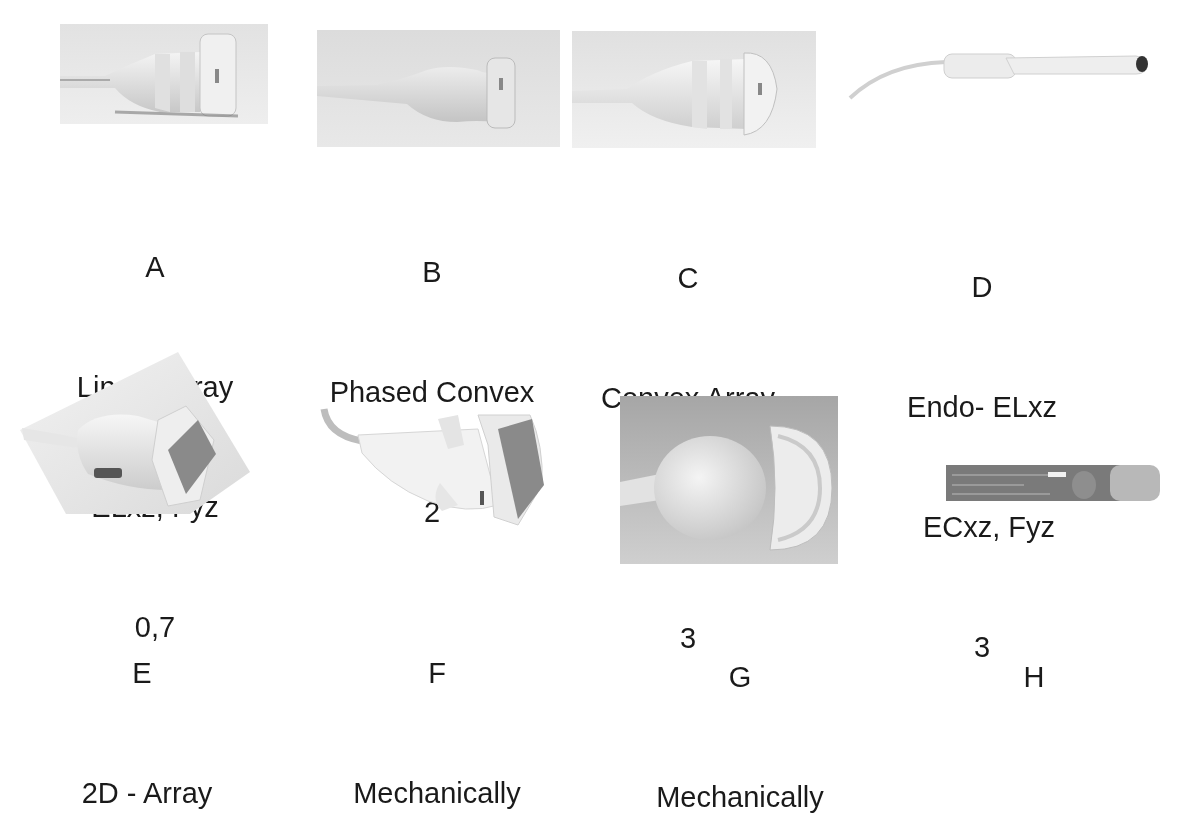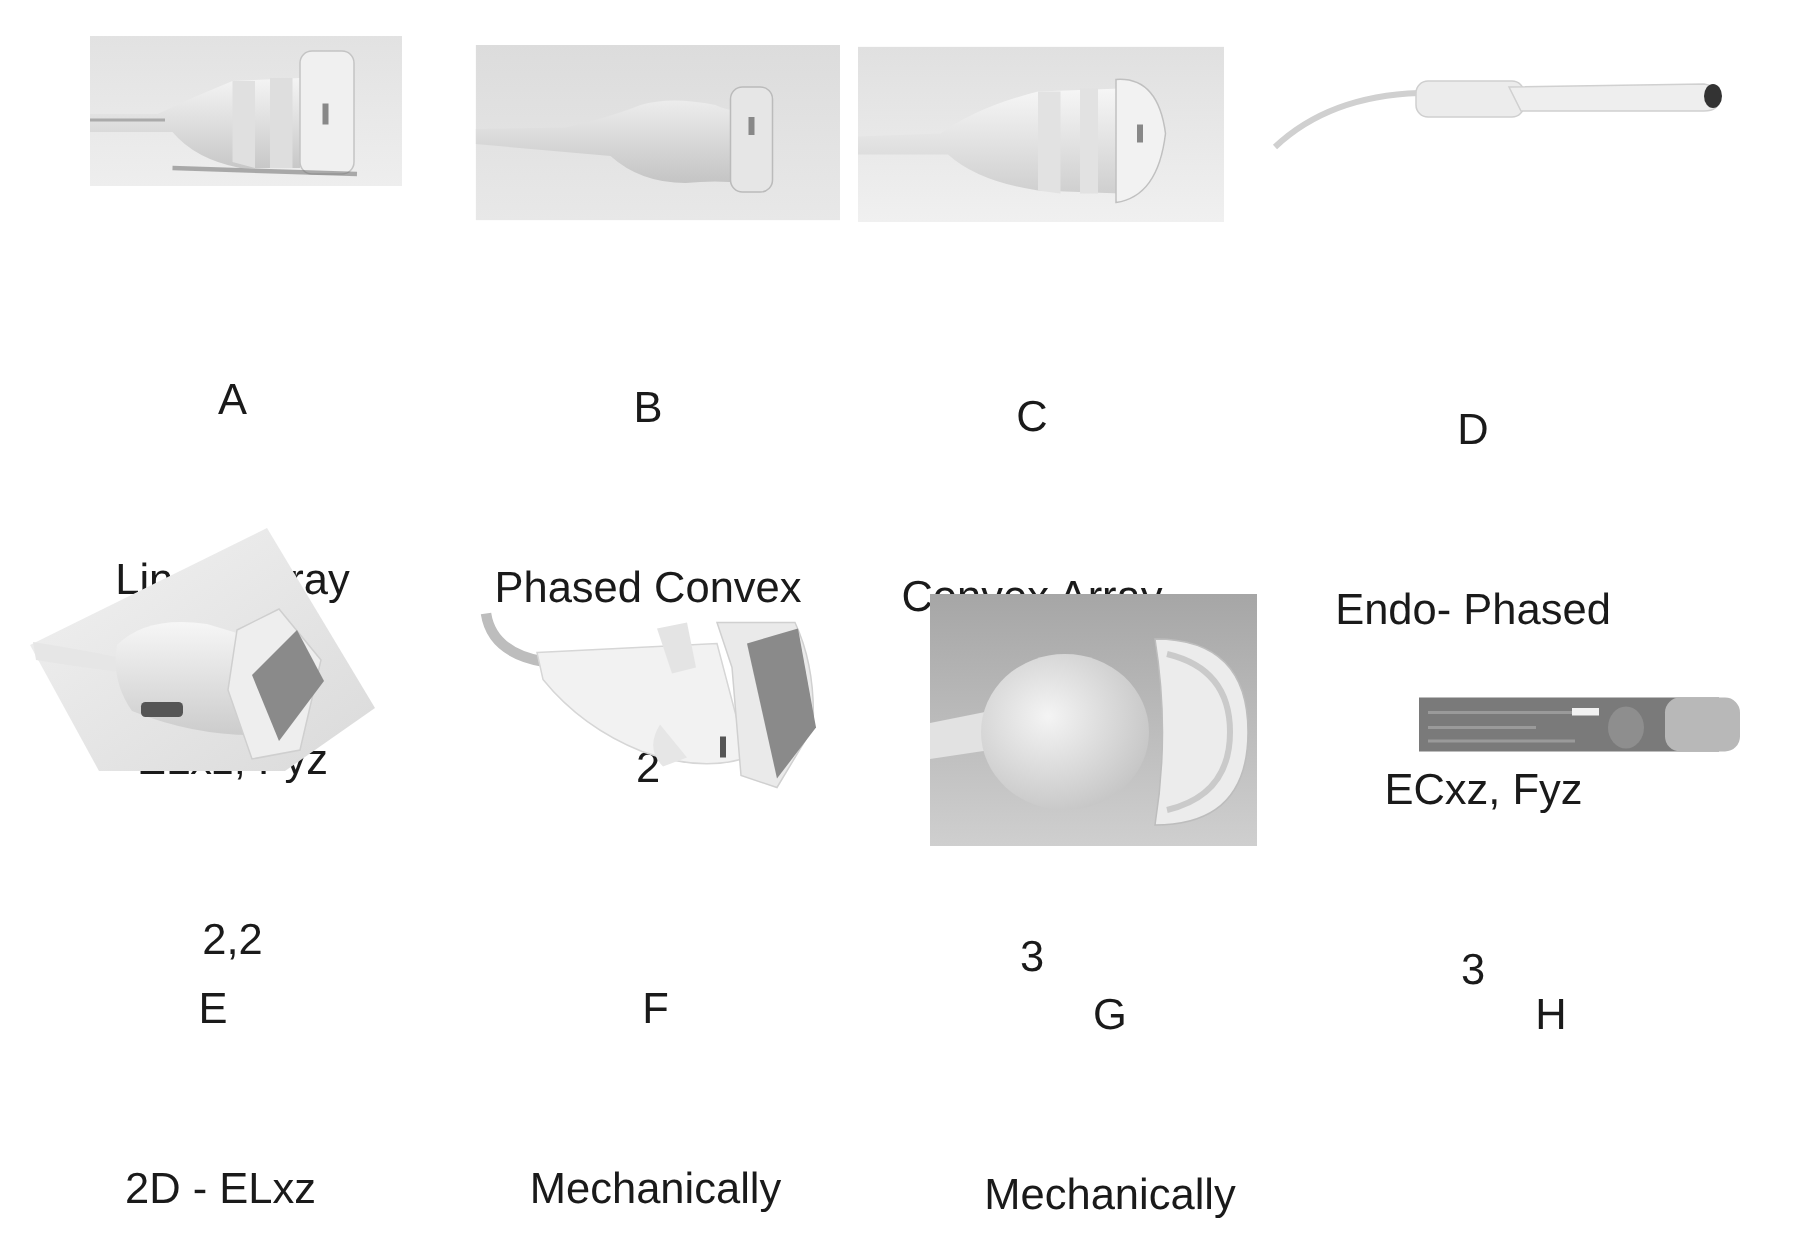--- a/index.html
+++ b/index.html
@@ -83,39 +83,39 @@
     <rect x="98" y="10" width="72" height="24" rx="8" fill="#ececec" stroke="#cfcfcf"></rect>
     <path d="M160,14 L290,12 Q302,14 300,22 Q300,30 290,30 L168,30 Z" fill="#eeeeee" stroke="#d0d0d0"></path>
     <ellipse cx="296" cy="20" rx="6" ry="8" fill="#333"></ellipse>
   </svg>
 </div>
 
 <div class="caption" style="left:155px;top:167px;">
   <div>A</div>
   <div>Linear Array</div>
   <div>ELxz, Fyz</div>
-  <div>2,2</div>
+  <div>0,7</div>
 </div>
 
 <div class="caption" style="left:432px;top:172px;">
   <div>B</div>
   <div>Phased Convex</div>
   <div>2</div>
 </div>
 
 <div class="caption" style="left:688px;top:178px;">
   <div>C</div>
   <div>Convex Array</div>
   <div>ECxz, Fyz</div>
   <div>3</div>
 </div>
 
 <div class="caption" style="left:982px;top:187px;">
   <div>D</div>
-  <div>Endo- Phased</div>
+  <div>Endo- ELxz</div>
   <div style="padding-left:14px;">ECxz, Fyz</div>
   <div>3</div>
 </div>
 
 <div class="photo" style="left:18px;top:350px;width:236px;height:168px;">
   <svg viewBox="0 0 236 168">
     <defs>
       <linearGradient id="bgE" x1="0" y1="0" x2="1" y2="1">
           <stop offset="0" stop-color="#f2f2f2"></stop>
           <stop offset="1" stop-color="#dadada"></stop>
@@ -173,21 +173,21 @@
     <line x1="8" y1="12" x2="110" y2="12" stroke="#9a9a9a" stroke-width="2"></line>
     <rect x="104" y="9" width="18" height="5" fill="#f2f2f2"></rect>
     <line x1="8" y1="22" x2="80" y2="22" stroke="#9a9a9a" stroke-width="2"></line>
     <line x1="8" y1="31" x2="106" y2="31" stroke="#9a9a9a" stroke-width="2"></line>
     <ellipse cx="140" cy="22" rx="12" ry="14" fill="#8e8e8e"></ellipse>
   </svg>
 </div>
 
 <div class="caption" style="left:142px;top:573px;">
   <div>E</div>
-  <div style="padding-left:10px;">2D - ELxz</div>
+  <div style="padding-left:10px;">2D - Array</div>
   
   
 </div>
 
 <div class="caption" style="left:437px;top:573px;">
   <div>F</div>
   <div>Mechanically</div>
   
   
   

